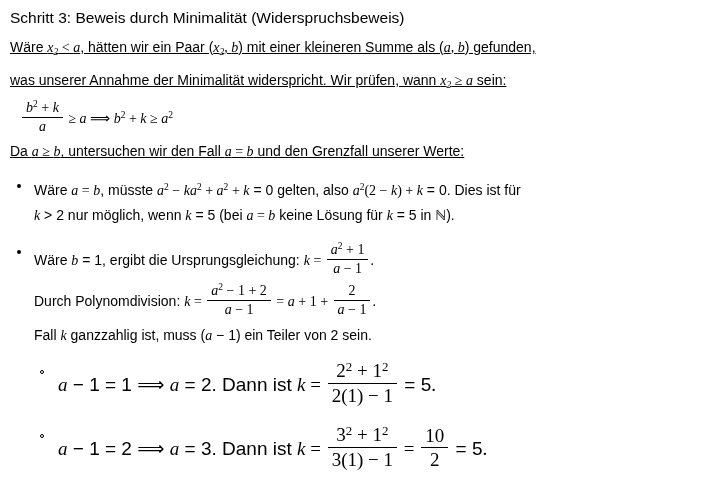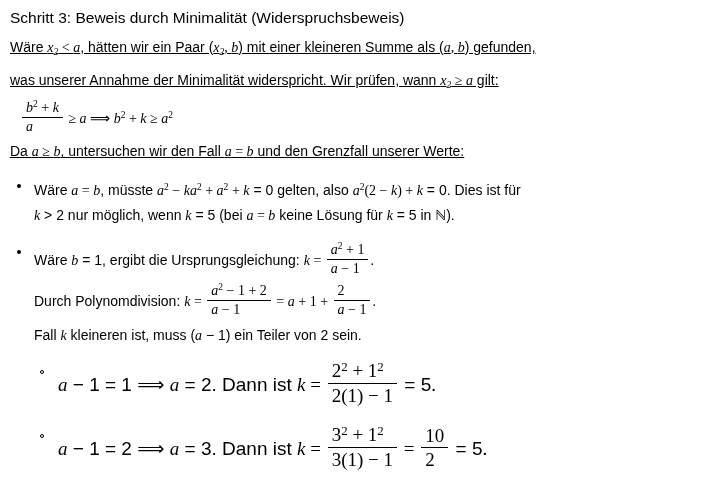--- a/index.html
+++ b/index.html
@@ -46,20 +46,21 @@
   .sup {
     font-size: 0.68em;
     vertical-align: 0.5em;
     font-family: "Liberation Serif", serif;
     font-style: normal;
   }
   
   .frac {
     display: inline-block;
     vertical-align: -0.55em;
+    text-align: center;
     font-family: "Liberation Serif", serif;
     line-height: 1.12;
     margin: 0 2px;
   }
   .frac .num {
     display: block;
     padding: 0 4px 1px 4px;
   }
   .frac .den {
     display: block;
@@ -122,21 +123,21 @@
 
 <div class="page">
 
   <div class="heading">Schritt 3: Beweis durch Minimalität (Widerspruchsbeweis)</div>
 
   <div class="para">
     <span>Wäre </span><span class="mi">x</span><span class="sub">2</span><span class="mo"> &lt; </span><span class="mi">a</span><span>, hätten wir ein Paar (</span><span class="mi">x</span><span class="sub">2</span><span class="mo">, </span><span class="mi">b</span><span>) mit einer kleineren Summe als (</span><span class="mi">a</span><span class="mo">, </span><span class="mi">b</span><span>) gefunden,</span>
   </div>
 
   <div class="para">
-    <span>was unserer Annahme der Minimalität widerspricht. Wir prüfen, wann </span><span class="mi">x</span><span class="sub">2</span><span class="mo"> ≥ </span><span class="mi">a</span><span> gilt:</span>
+    <span>was unserer Annahme der Minimalität widerspricht. Wir prüfen, wann </span><span class="mi">x</span><span class="sub">2</span><span class="mo"> ≥ </span><span class="mi">a</span><span> sein:</span>
   </div>
 
   <div class="eqline eq-indent">
     <span class="frac">
       <span class="num"><span class="mi">b</span><span class="sup">2</span><span class="mo"> + </span><span class="mi">k</span></span>
       <span class="den"><span class="mi">a</span></span>
     </span><span class="mo"> ≥ </span><span class="mi">a</span><span class="mo"> ⟹ </span><span class="mi">b</span><span class="sup">2</span><span class="mo"> + </span><span class="mi">k</span><span class="mo"> ≥ </span><span class="mi">a</span><span class="sup">2</span>
   </div>
 
   <div class="para">
@@ -157,21 +158,21 @@
 
     <li>
       <span class="bullet-dot"></span>
       <span class="line2">
         <span>Wäre </span><span class="mi">b</span><span> = 1, ergibt die Ursprungsgleichung: </span><span class="mi">k</span><span class="mo"> = </span><span class="frac"><span class="num"><span class="mi">a</span><span class="sup">2</span><span class="mn"> + 1</span></span><span class="den"><span class="mi">a</span><span class="mn"> − 1</span></span></span><span class="mn">.</span>
       </span>
       <span class="line2" style="margin-top:6px;">
         <span>Durch Polynomdivision: </span><span class="mi">k</span><span class="mo"> = </span><span class="frac"><span class="num"><span class="mi">a</span><span class="sup">2</span><span class="mn"> − 1 + 2</span></span><span class="den"><span class="mi">a</span><span class="mn"> − 1</span></span></span><span class="mo"> = </span><span class="mi">a</span><span class="mn"> + 1 + </span><span class="frac"><span class="num"><span class="mn">2</span></span><span class="den"><span class="mi">a</span><span class="mn"> − 1</span></span></span><span class="mn">.</span>
       </span>
       <span class="line2" style="margin-top:6px;">
-        <span>Fall </span><span class="mi">k</span><span> kleineren ist, muss (</span><span class="mi">a</span><span> − 1) ein Teiler von 2 sein.</span>
+        <span>Fall </span><span class="mi">k</span><span> ganzzahlig ist, muss (</span><span class="mi">a</span><span> − 1) ein Teiler von 2 sein.</span>
       </span>
 
       <ul class="sublist">
         <li>
           <span class="bullet-circle"></span>
           <span class="mi">a</span><span> − 1 = 1 </span><span class="mo">⟹</span><span> </span><span class="mi">a</span><span> = 2. Dann ist </span><span class="mi">k</span><span class="mo"> = </span><span class="frac"><span class="num"><span class="mn">2</span><span class="sup">2</span><span class="mn"> + 1</span><span class="sup">2</span></span><span class="den"><span class="mn">2(1) − 1</span></span></span><span class="bold"> = 5</span><span class="mn">.</span>
         </li>
         <li>
           <span class="bullet-circle"></span>
           <span class="mi">a</span><span> − 1 = 2 </span><span class="mo">⟹</span><span> </span><span class="mi">a</span><span> = 3. Dann ist </span><span class="mi">k</span><span class="mo"> = </span><span class="frac"><span class="num"><span class="mn">3</span><span class="sup">2</span><span class="mn"> + 1</span><span class="sup">2</span></span><span class="den"><span class="mn">3(1) − 1</span></span></span><span class="mo"> = </span><span class="frac"><span class="num"><span class="mn">10</span></span><span class="den"><span class="mn">2</span></span></span><span class="bold"> = 5</span><span class="mn">.</span>

